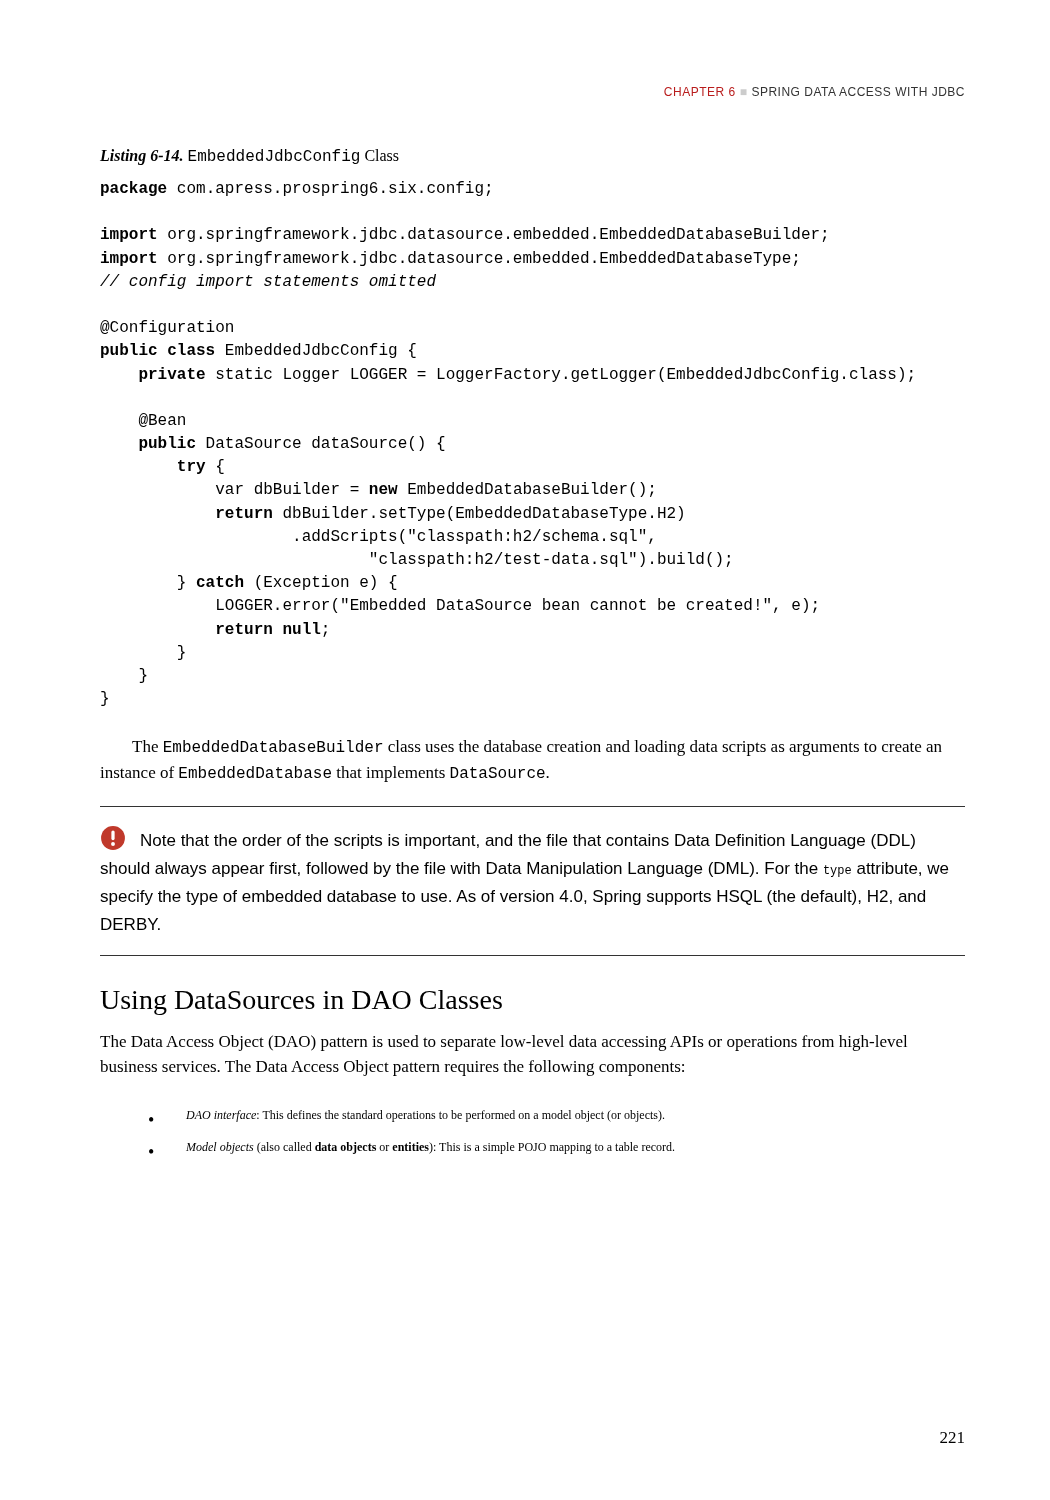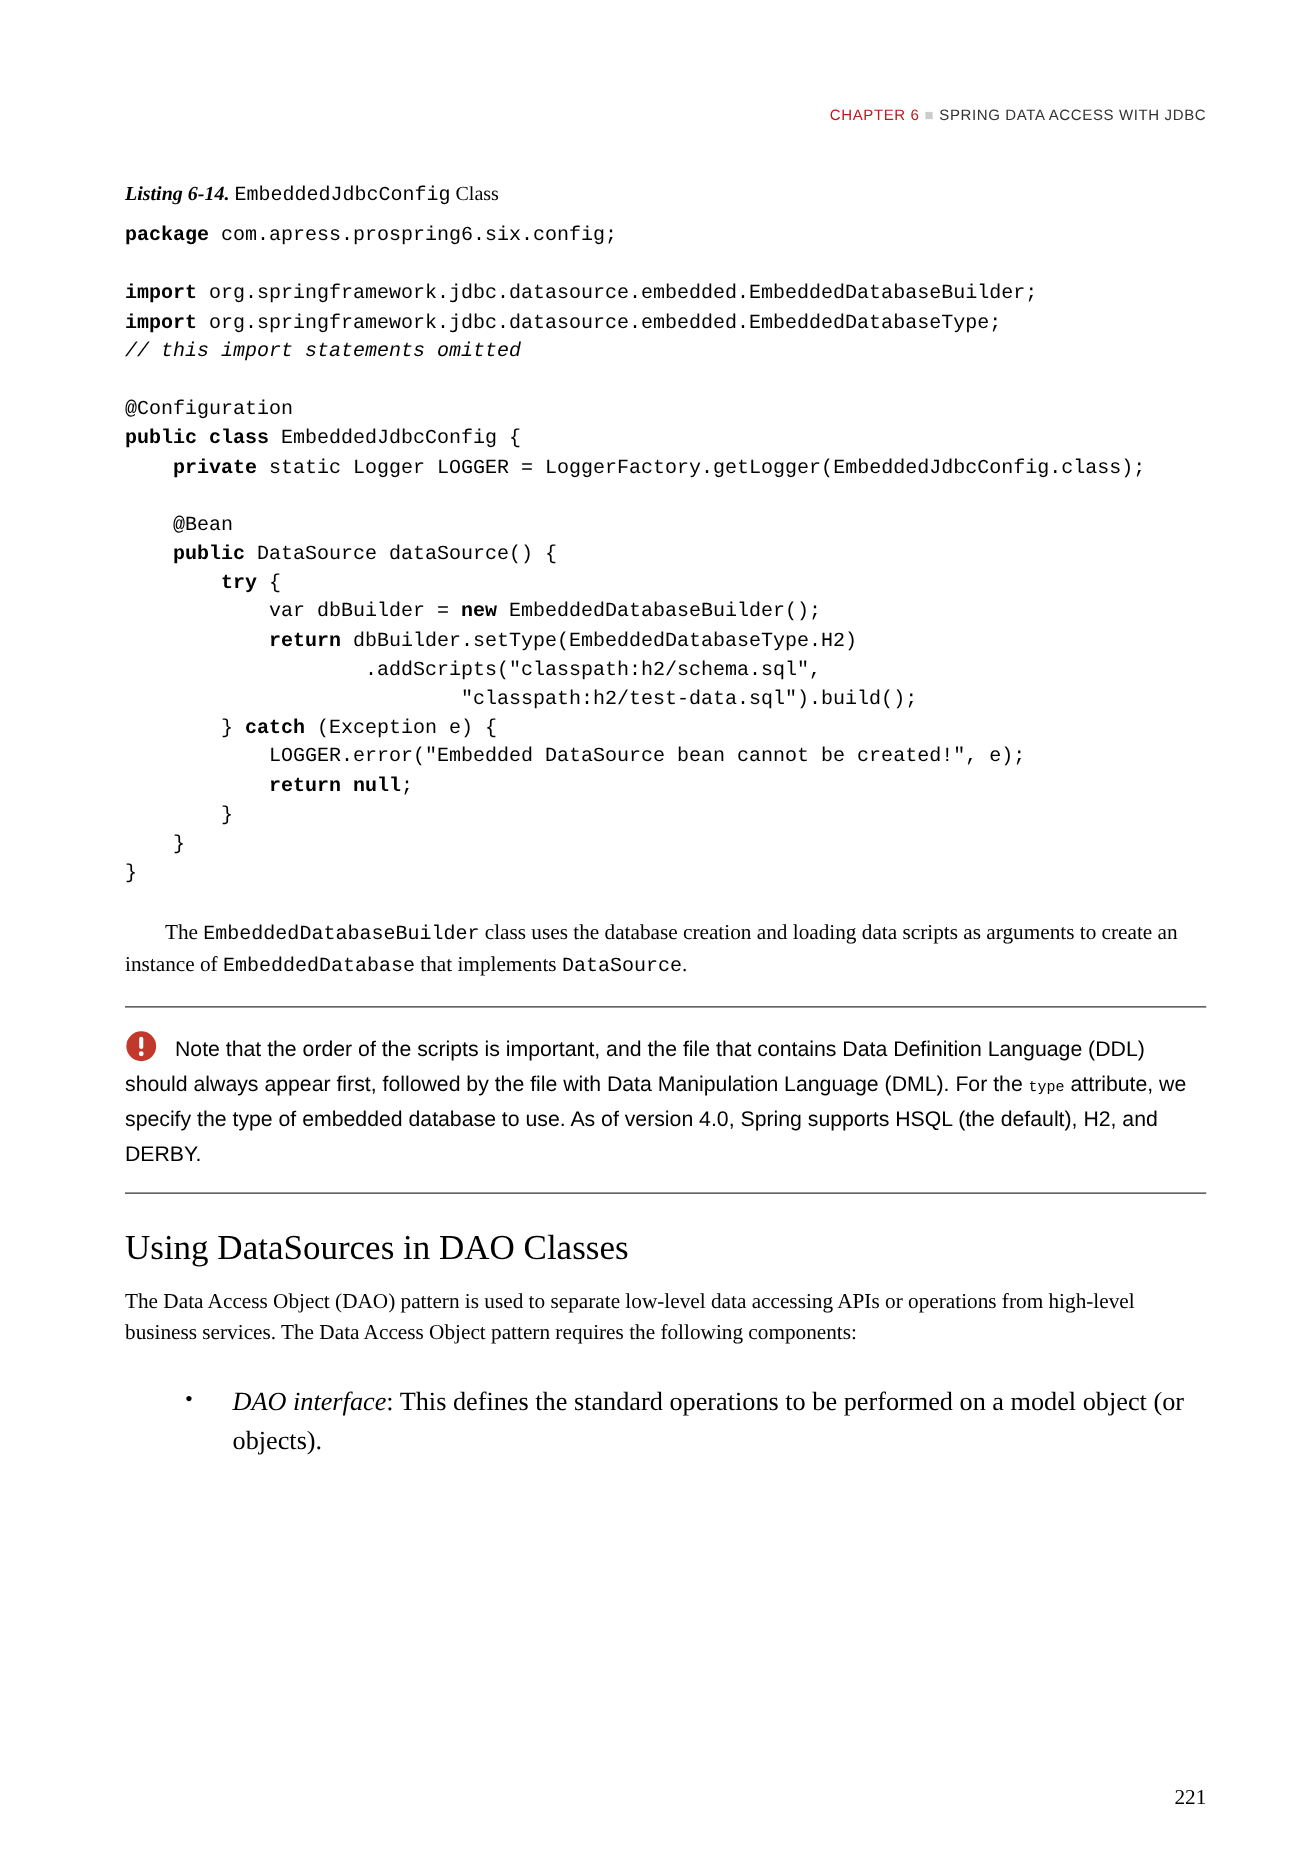--- a/index.html
+++ b/index.html
@@ -85,21 +85,21 @@
     .section-body {
       font-size: 17px;
       line-height: 1.45;
       margin-bottom: 28px;
     }
     ul.dao-list {
       list-style: none;
       margin: 8px 0 0 48px;
     }
     ul.dao-list li {
-      font-size: 21px;
+      font-size: 12px;
       line-height: 1.45;
       margin-bottom: 14px;
       padding-left: 38px;
       position: relative;
     }
     ul.dao-list li::before {
       content: "•";
       position: absolute;
       left: 0;
       top: 0;
@@ -124,21 +124,21 @@
 <div class="listing-caption">
   <span class="listing-num">Listing 6-14.</span>
   <span> </span><span class="mono">EmbeddedJdbcConfig</span>
   <span> </span><span>Class</span>
 </div>
 
 <div class="code-block"><span class="kw">package</span><span> com.apress.prospring6.six.config;</span>
 
 <span class="kw">import</span><span> org.springframework.jdbc.datasource.embedded.EmbeddedDatabaseBuilder;</span>
 <span class="kw">import</span><span> org.springframework.jdbc.datasource.embedded.EmbeddedDatabaseType;</span>
-<span class="it">// this import statements omitted</span>
+<span class="it">// config import statements omitted</span>
 
 <span>@Configuration</span>
 <span class="kw">public class</span><span> EmbeddedJdbcConfig {</span>
 <span>    </span><span class="kw">private</span><span> static Logger LOGGER = LoggerFactory.getLogger(EmbeddedJdbcConfig.class);</span>
 
 <span>    </span><span>@Bean</span>
 <span>    </span><span class="kw">public</span><span> DataSource dataSource() {</span>
 <span>        </span><span class="kw">try</span><span> {</span>
 <span>            </span><span>var dbBuilder = </span><span class="kw">new</span><span> EmbeddedDatabaseBuilder();</span>
 <span>            </span><span class="kw">return</span><span> dbBuilder.setType(EmbeddedDatabaseType.H2)</span>
@@ -170,15 +170,18 @@
 <hr class="rule">
 
 <h2 class="section-heading">Using DataSources in DAO Classes</h2>
 
 <p class="section-body">The Data Access Object (DAO) pattern is used to separate low-level data accessing APIs or operations from high-level business services. The Data Access Object pattern requires the following components:</p>
 
 <ul class="dao-list">
   <li>
     <span class="term">DAO interface</span><span>: This defines the standard operations to be performed on a model object (or objects).</span>
   </li>
+  <li>
+    <span class="term">Model objects</span><span> (also called </span><span class="bold">data objects</span><span> or </span><span class="bold">entities</span><span>): This is a simple POJO mapping to a table record.</span>
+  </li>
 </ul>
 
 <div class="page-number">221</div>
 
 </body></html>

